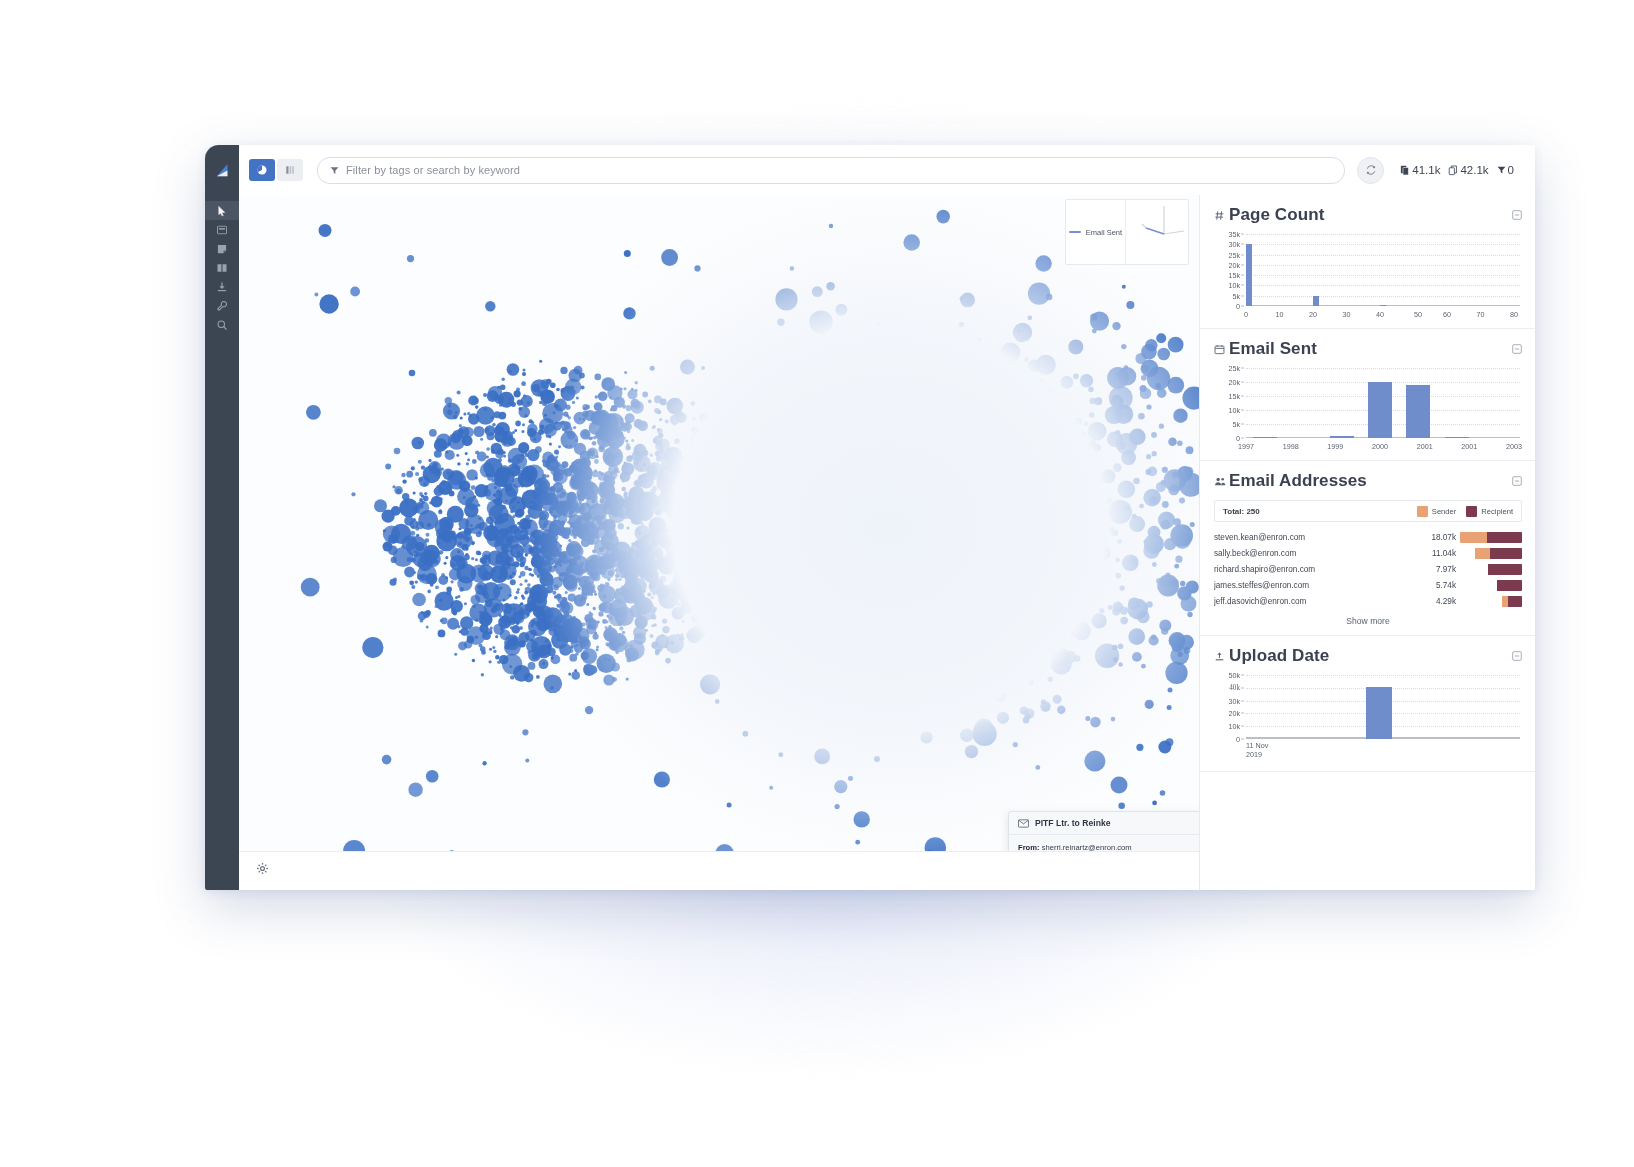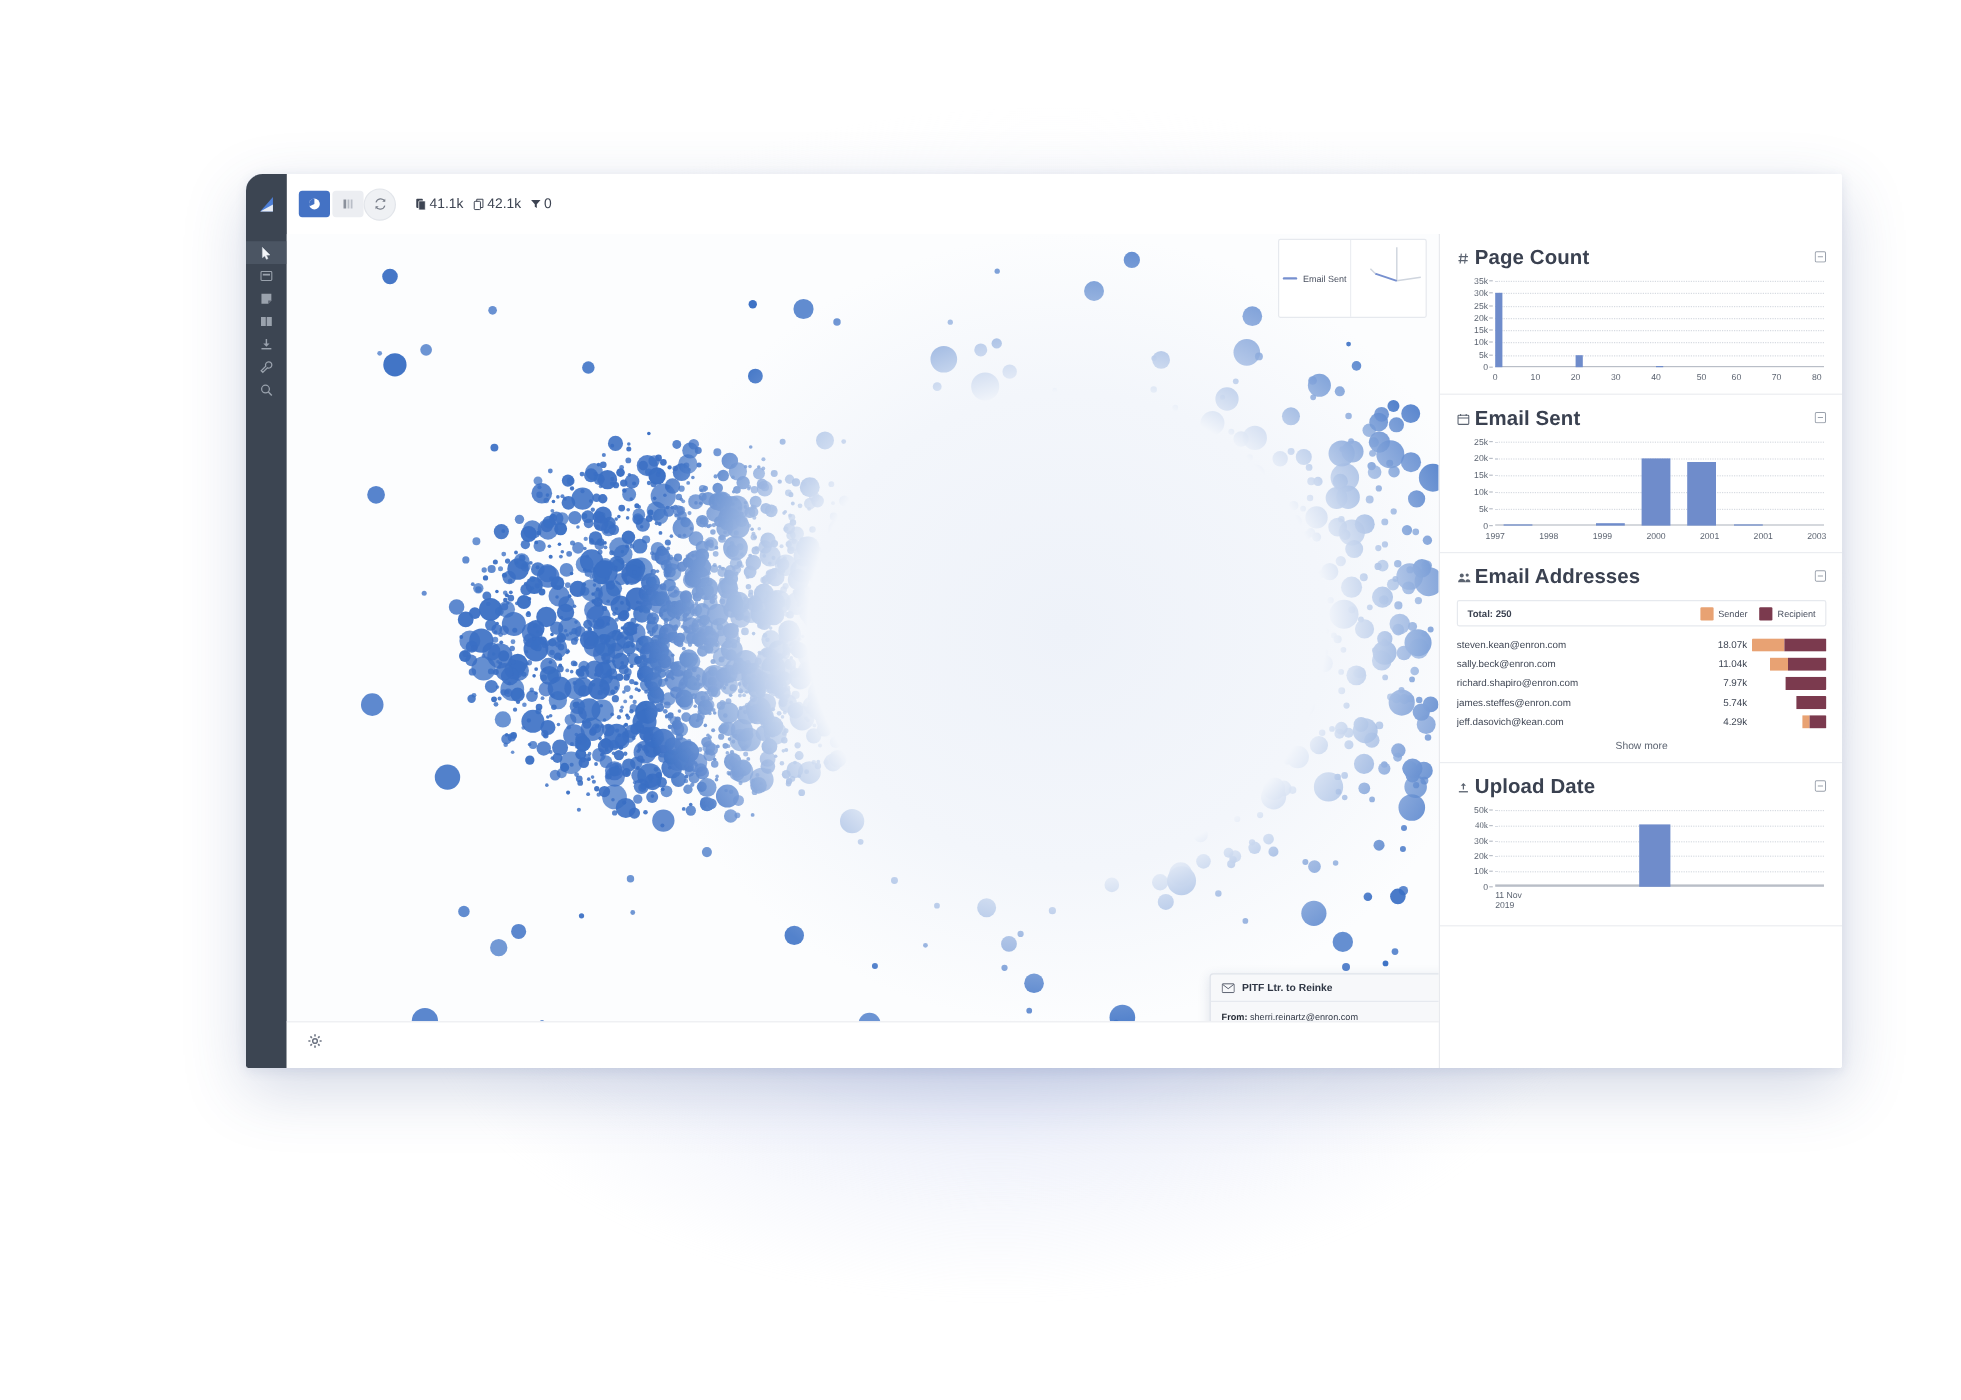--- a/index.html
+++ b/index.html
@@ -154,20 +154,28 @@
       </div>
       <div class="vbtn idle">
         <svg width="12" height="12" viewBox="0 0 16 16">
           <rect x="3" y="3" width="3" height="10" fill="#8b919c"></rect>
           <rect x="7.5" y="3" width="2" height="10" fill="#b9bec7"></rect>
           <rect x="11" y="3" width="2" height="10" fill="#b9bec7"></rect>
         </svg>
       </div>
     </div>
 
+    <div class="search-wrap">
+      <div class="search-box">
+        <svg width="9" height="9" viewBox="0 0 16 16">
+          <path d="M1 2 H15 L9.5 8.5 V14 L6.5 12 V8.5 Z" fill="#6b7280"></path>
+        </svg>
+        <span class="search-ph">Filter by tags or search by keyword</span>
+      </div>
+    </div>
 
     <div class="refresh-btn">
       <svg width="12" height="12" viewBox="0 0 16 16">
         <path d="M13 5 A5.4 5.4 0 0 0 3.1 6.3" stroke="#7b818c" stroke-width="1.3" fill="none"></path>
         <path d="M3 11 A5.4 5.4 0 0 0 12.9 9.7" stroke="#7b818c" stroke-width="1.3" fill="none"></path>
         <path d="M13.4 2.2 L13.4 5.6 L10 5.4 Z" fill="#7b818c"></path>
         <path d="M2.6 13.8 L2.6 10.4 L6 10.6 Z" fill="#7b818c"></path>
       </svg>
     </div>
 
@@ -2904,21 +2912,21 @@
           </div>
           <div class="ea-row">
             <span class="ea-name">james.steffes@enron.com</span>
             <span class="ea-val">5.74k</span>
             <span class="ea-bar" style="justify-content: flex-end;">
               <span class="ea-seg-s" style="width: 0%;"></span>
               <span class="ea-seg-r" style="width: 40%;"></span>
             </span>
           </div>
           <div class="ea-row">
-            <span class="ea-name">jeff.dasovich@kean.com</span>
+            <span class="ea-name">jeff.dasovich@enron.com</span>
             <span class="ea-val">4.29k</span>
             <span class="ea-bar" style="justify-content: flex-end;">
               <span class="ea-seg-s" style="width: 9%;"></span>
               <span class="ea-seg-r" style="width: 23%;"></span>
             </span>
           </div>
         </div>
       <div class="show-more">Show more</div>
     </div>
 

